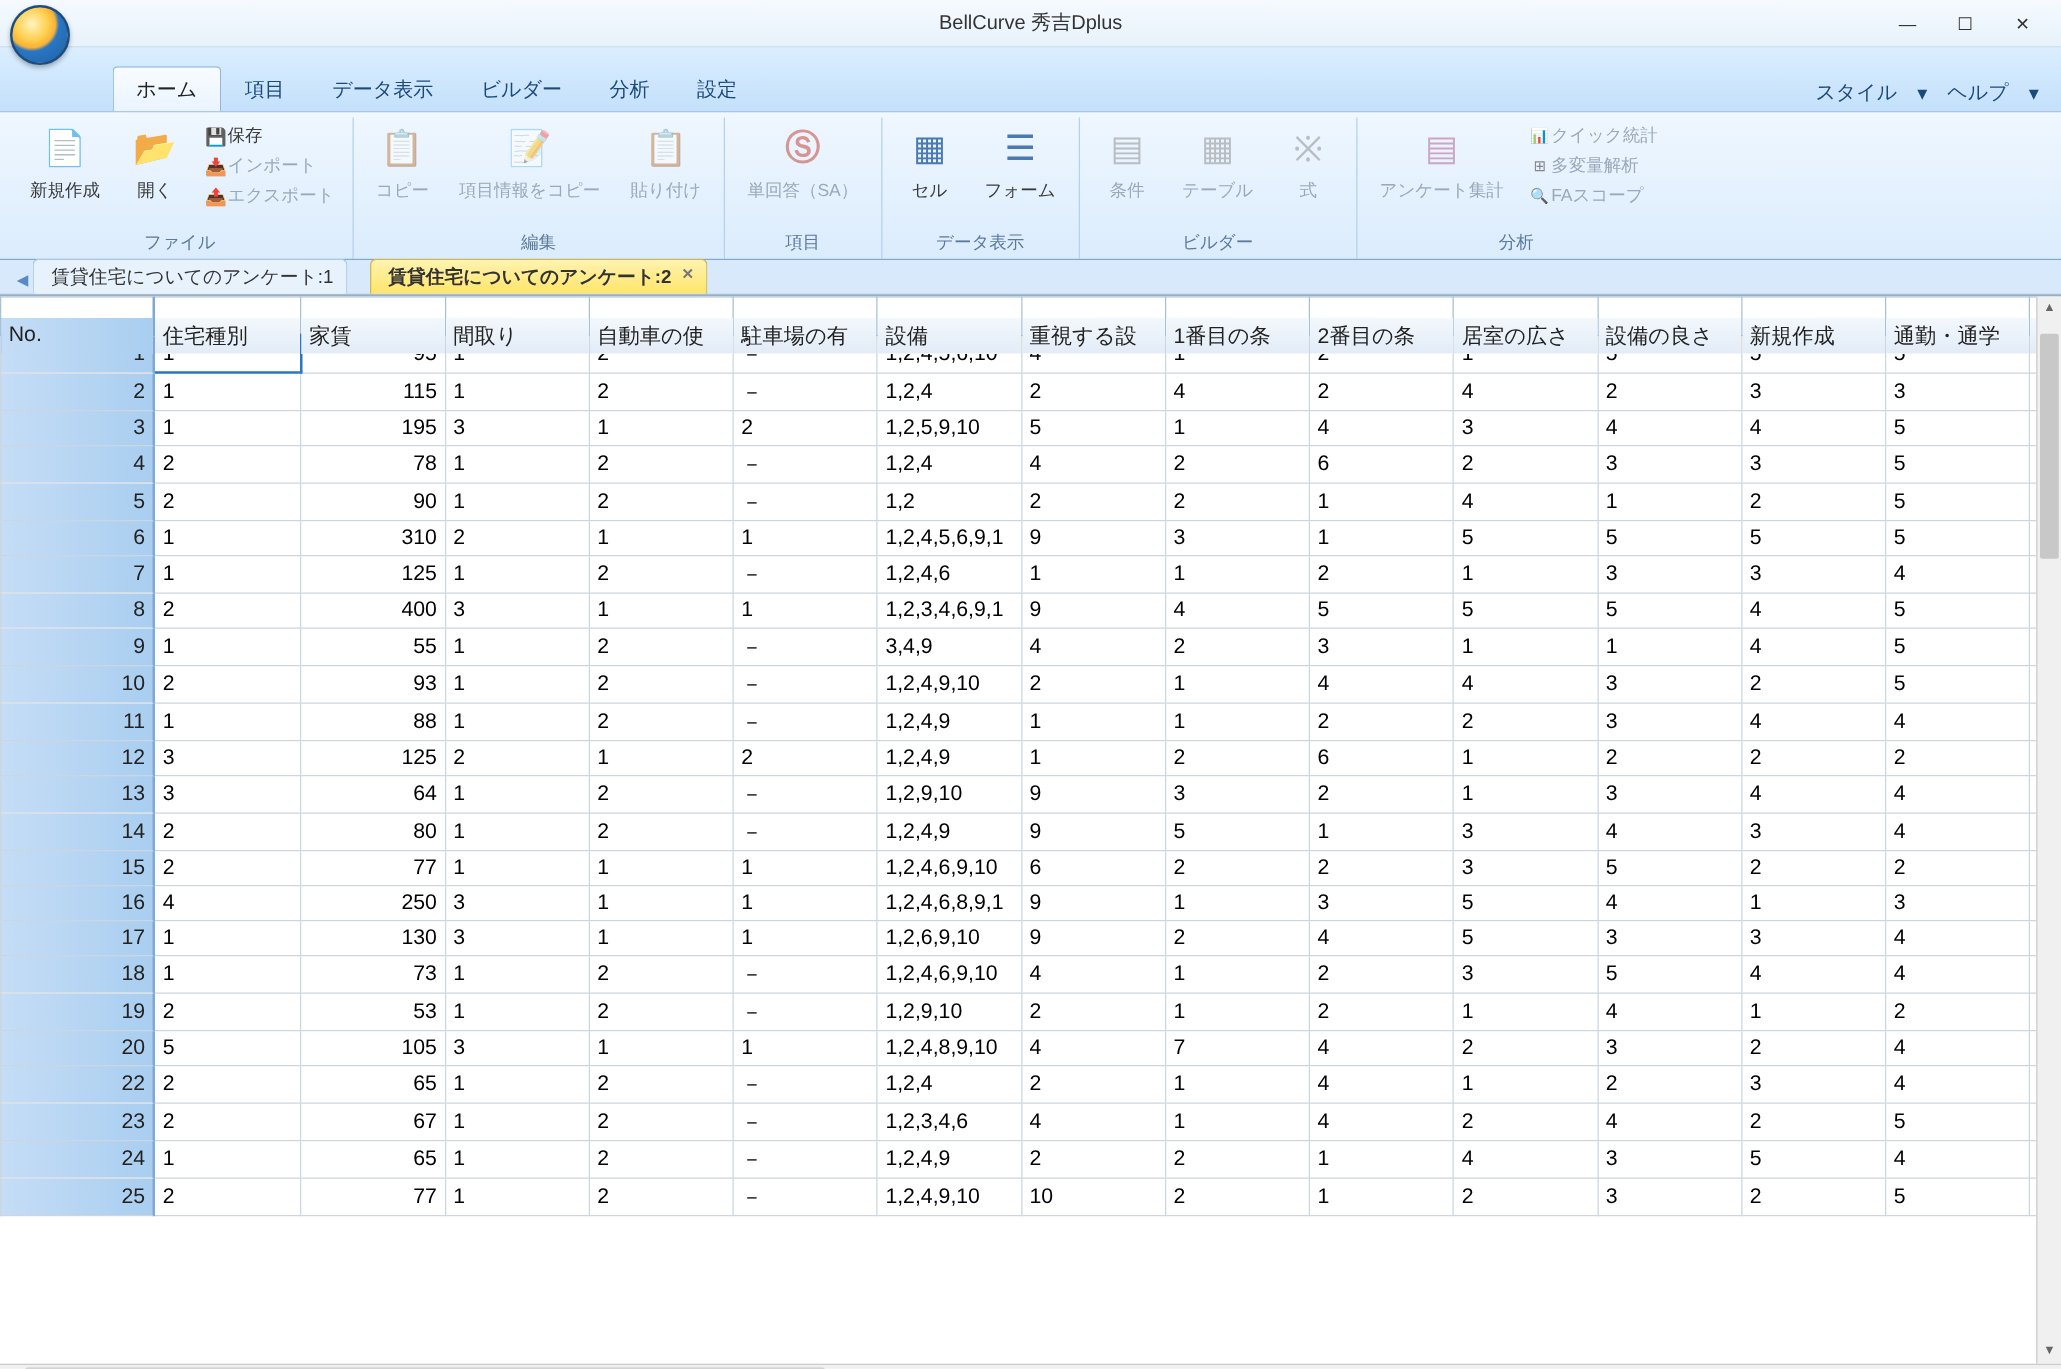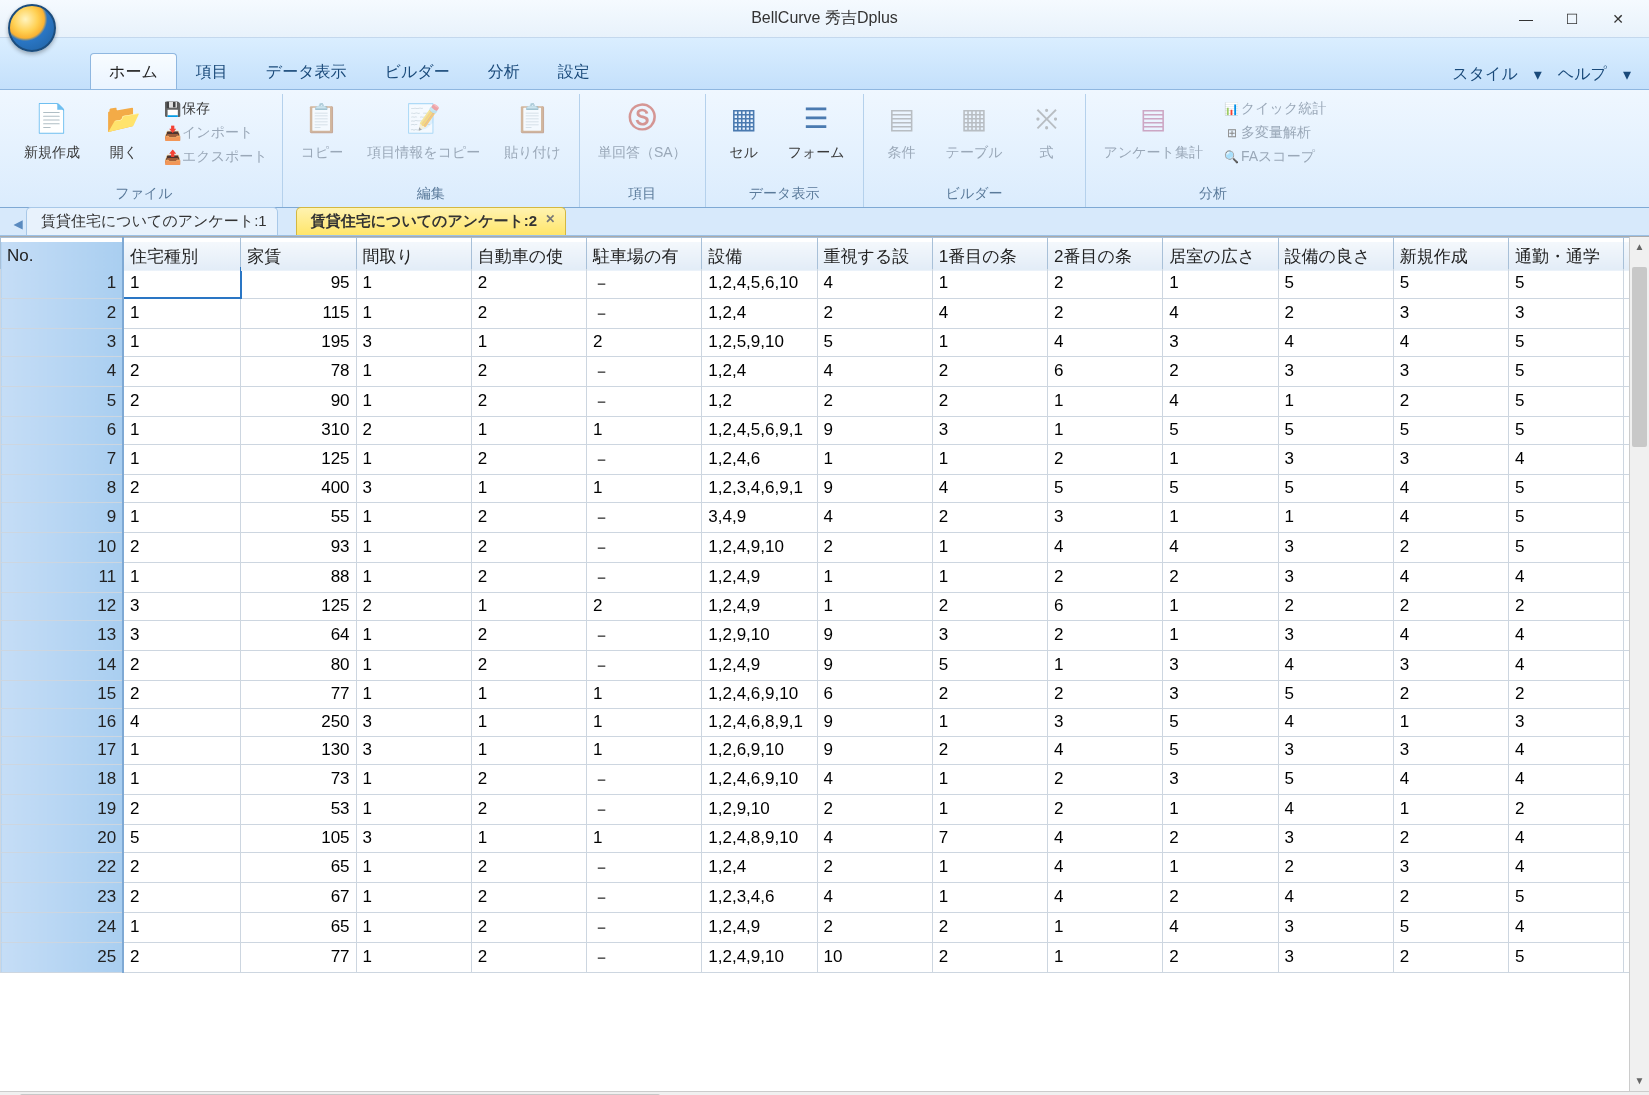--- a/index.html
+++ b/index.html
@@ -89,21 +89,21 @@
   position: relative; height: calc(1095px - 38px - 36px - 118px - 28px - 20px);
   overflow: hidden; background: #fff; border-top: 1px solid #aaa;
 }
 .grid { width: 100%; border-collapse: collapse; table-layout: fixed; }
 .grid th, .grid td {
   border: 1px solid #cdd6e0; padding: 3px 6px; font-size: 17px;
   height: 28px; overflow: hidden; white-space: nowrap; text-overflow: clip;
 }
 .grid th {
   background: linear-gradient(#f4f8fc, #e2ecf7); font-weight: normal; text-align: left;
-  color: #222; border-color: #a8c0d8; position: sticky; top: 4px;
+  color: #222; border-color: #a8c0d8; position: sticky; top: 16px;
 }
 .grid .rownum {
   background: linear-gradient(to right, #c5ddf6, #a9cef0); text-align: right;
   color: #222; border-right: 2px solid #7fa9d4; width: 100px; font-weight: normal;
 }
 .grid th.rownum { text-align: left; }
 .grid td.num { text-align: right; }
 .grid td.txt { text-align: left; }
 .grid td.selected {
   background: #fff; border: 2px solid #2a76c4 !important;

